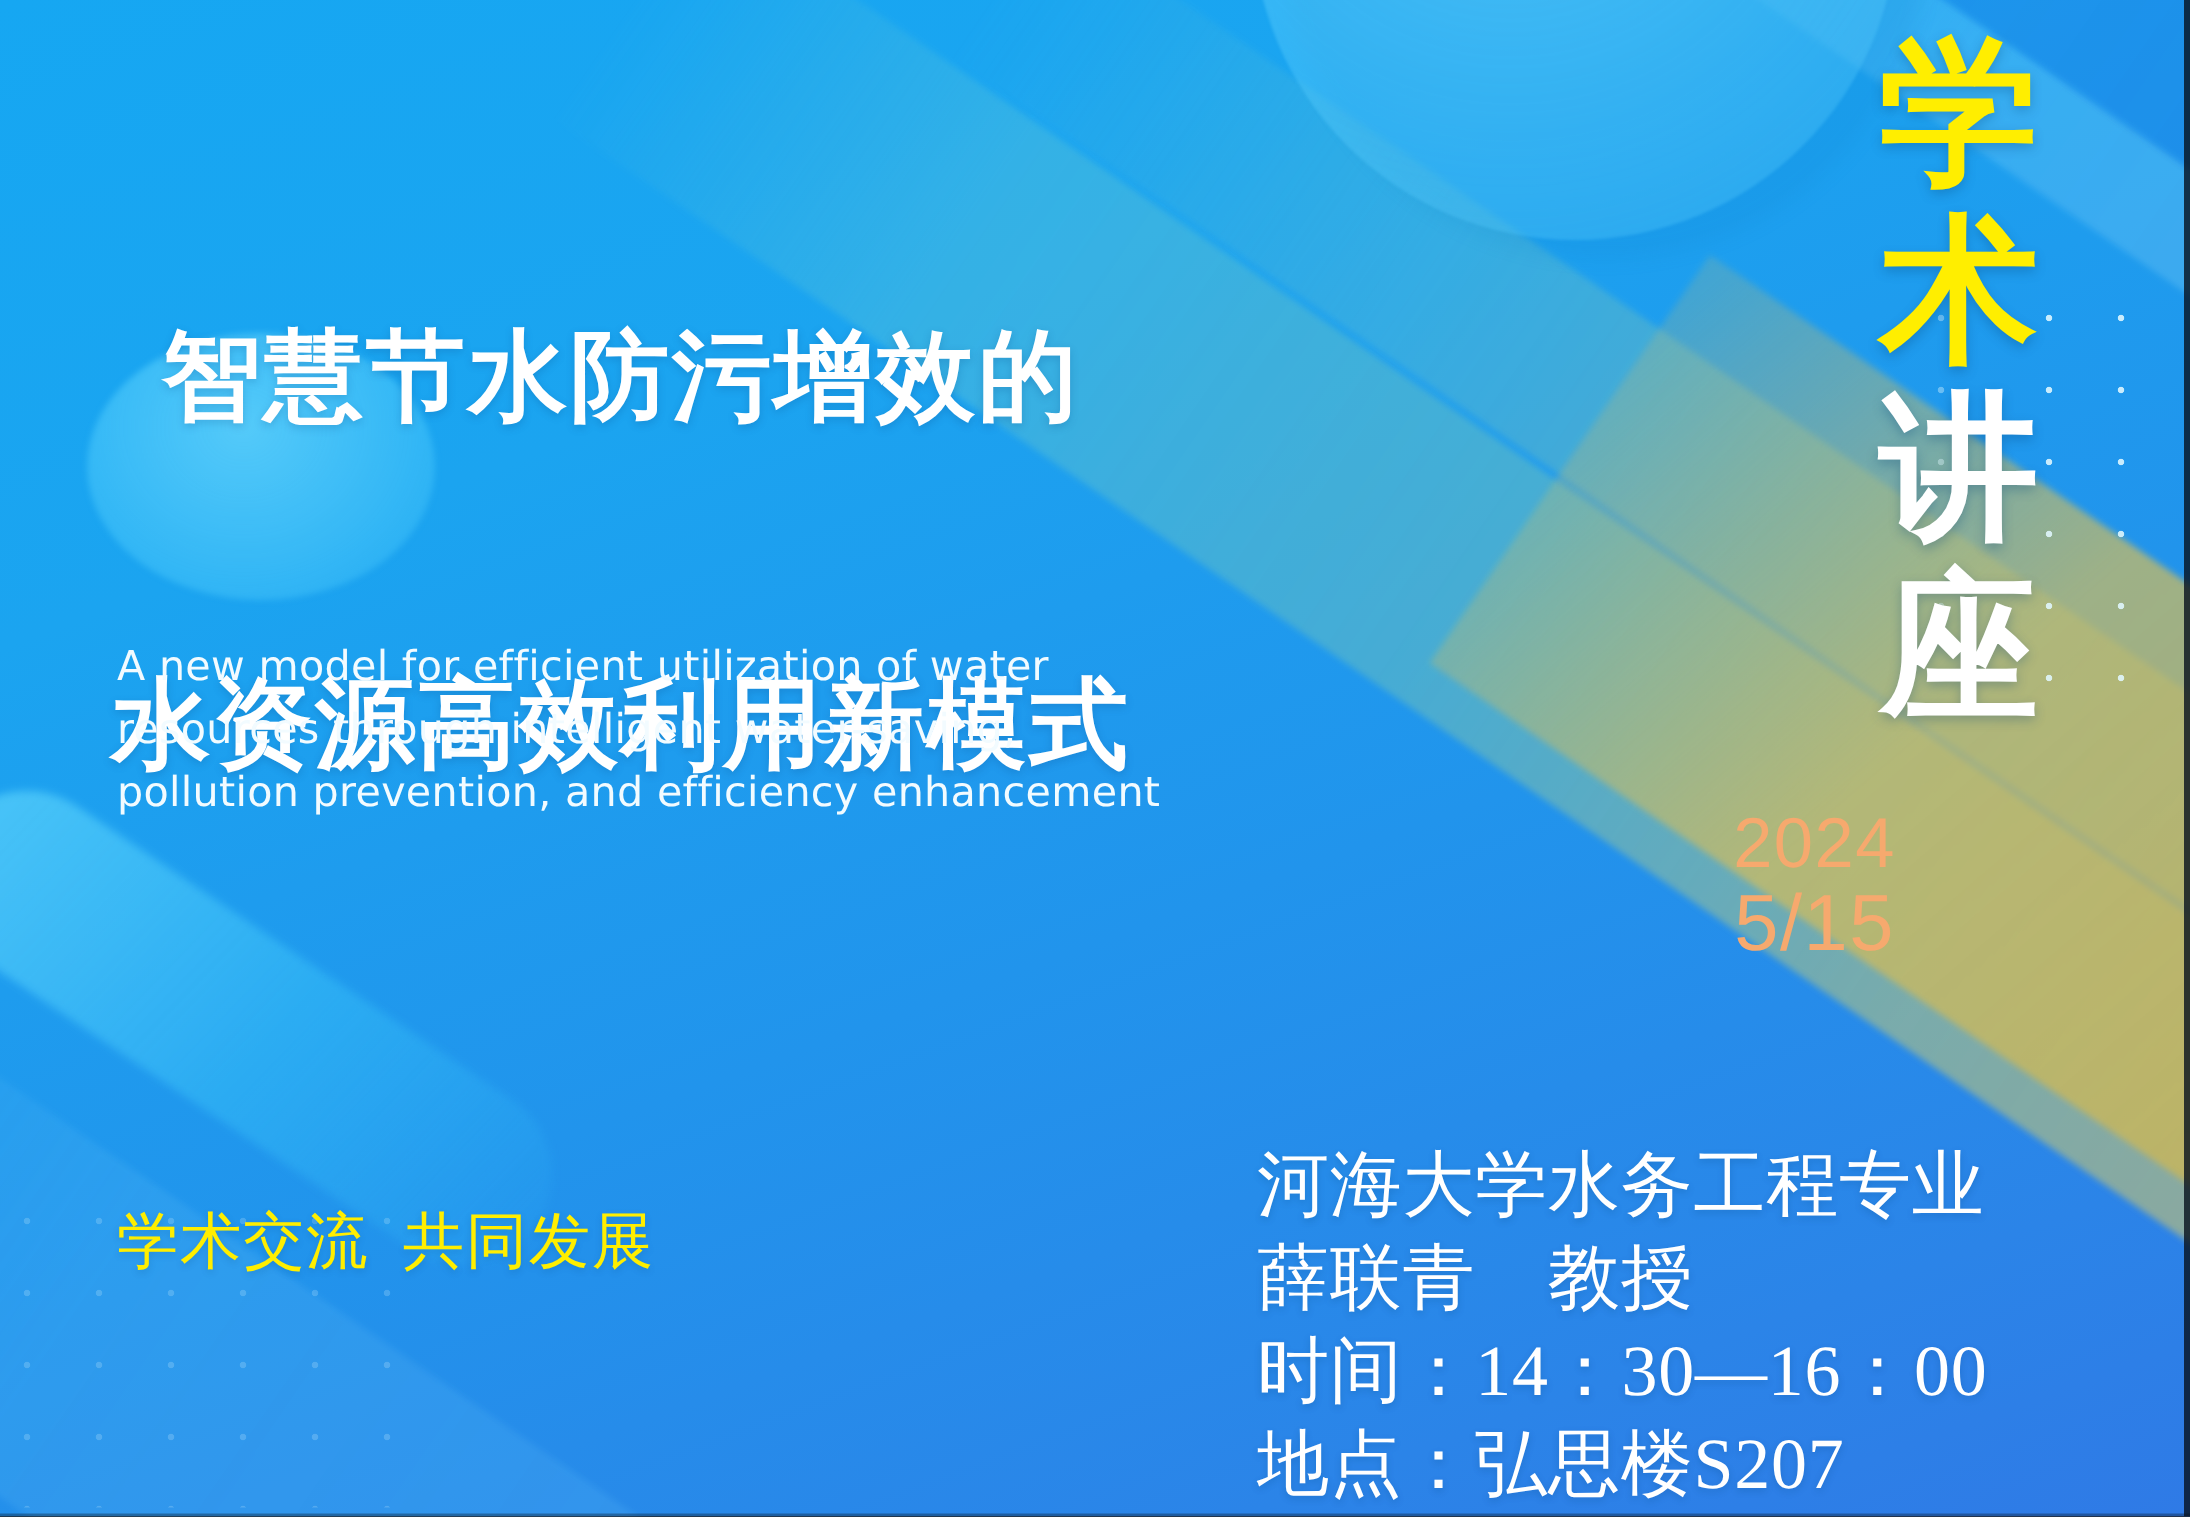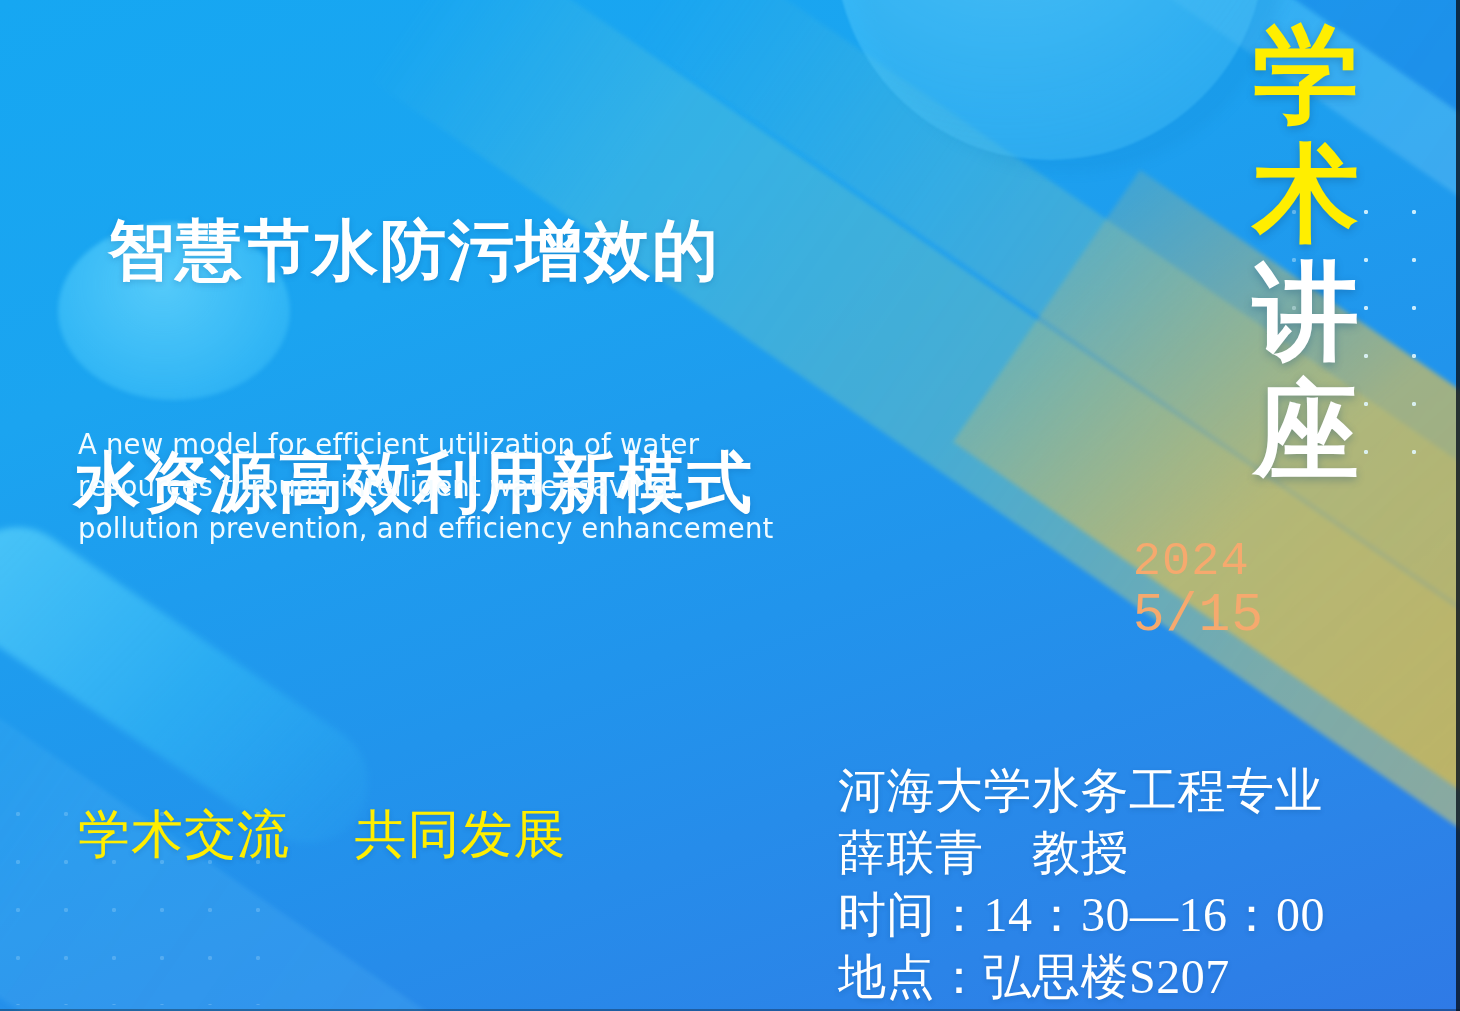--- a/index.html
+++ b/index.html
@@ -216,21 +216,22 @@
     display: block;
     text-shadow: 0 3px 8px rgba(8,65,120,.30);
   }
   .vh-y { color: #ffee00; }
   .vh-w { color: #ffffff; }
 
   .date-block {
     position: absolute;
     right: 196px;
     top: 538px;
-    font-family: Liberation Mono, monospace;
+    text-align: center;
+    font-family: Liberation Sans, sans-serif;
     color: #f6a96e;
   }
   .date-year { font-size: 47px; line-height: 1.0; letter-spacing: 1px; }
   .date-day  { font-size: 53px; line-height: 1.18; letter-spacing: 1px; }
 
   .info {
     position: absolute;
     left: 838px;
     top: 748px;
     color: #ffffff;
@@ -240,22 +241,22 @@
     letter-spacing: .5px;
     text-shadow: 0 2px 5px rgba(10,70,130,.24);
     margin-top: 12px;
   }
   .info .il { display: block; white-space: pre; }
 
   .slogan {
     position: absolute;
     left: 78px;
     top: 800px;
-    font-family: Liberation Mono, monospace;
-    font-size: 52px;
+    font-family: Liberation Serif, serif;
+    font-size: 41px;
     letter-spacing: 1px;
     color: #ffee00;
     text-shadow: 0 2px 5px rgba(10,70,130,.20);
     white-space: pre;
   }
   .closing {
     position: absolute;
     left: 76px;
     top: 902px;
     font-family: "DejaVu Sans", "Liberation Sans", sans-serif;

